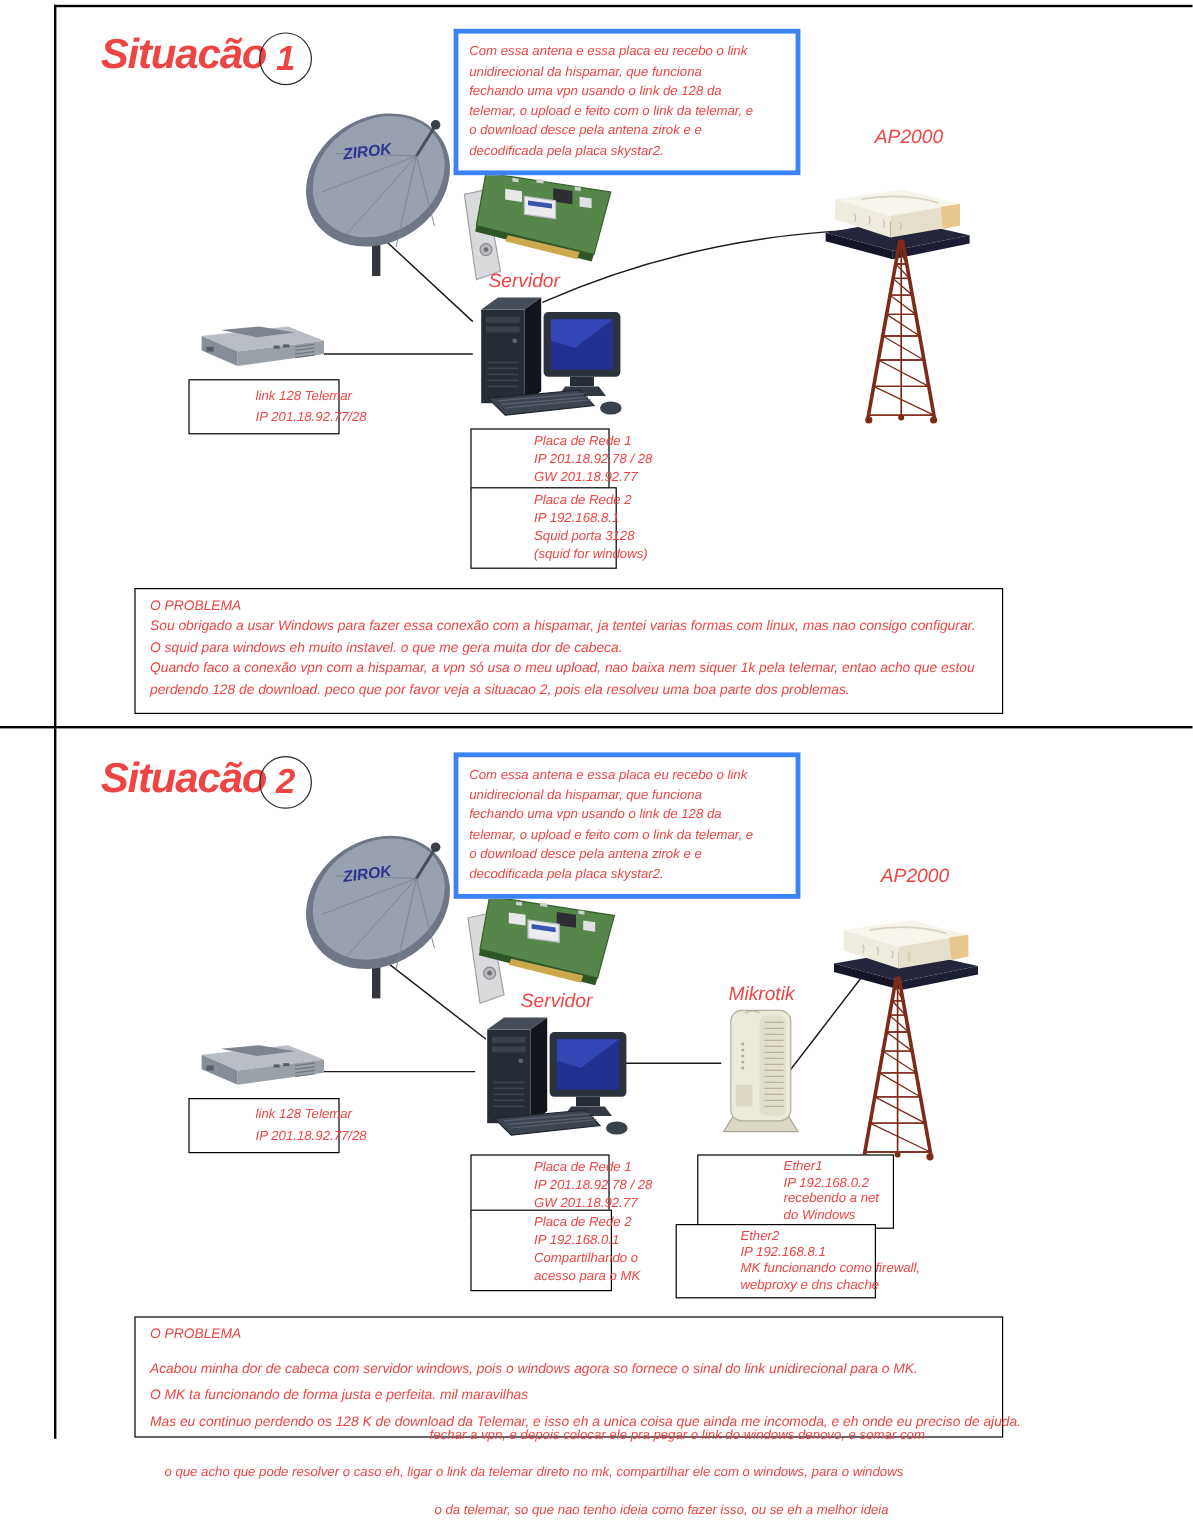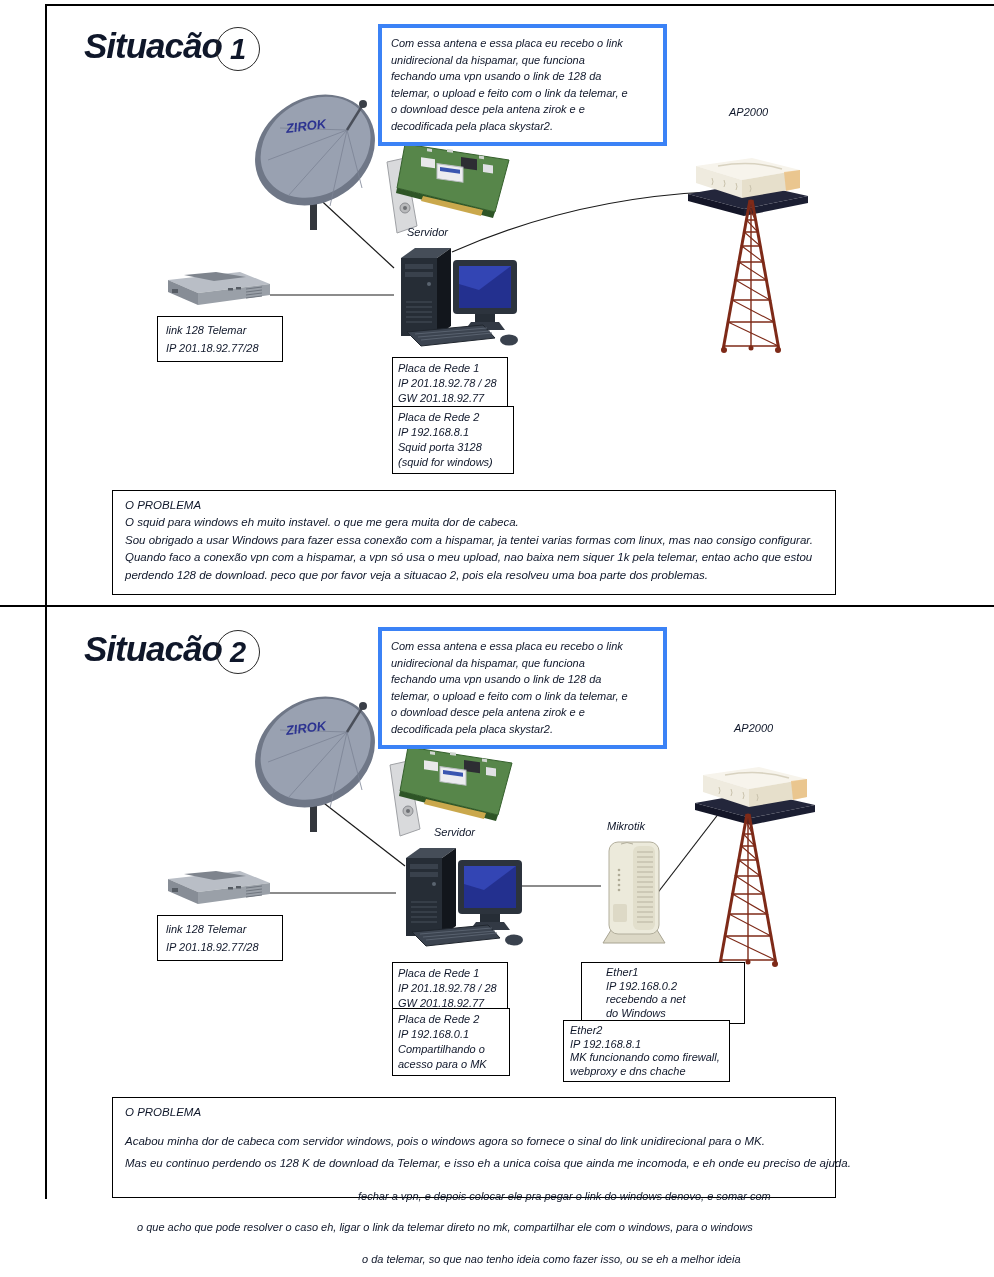--- a/index.html
+++ b/index.html
@@ -1,30 +1,30 @@
 <!DOCTYPE html>
 <html><head>
 <meta charset="utf-8">
 <style>
   html,body{margin:0;padding:0;background:#fff;}
   #page{position:relative;width:994px;height:1277px;background:#fff;overflow:hidden;
-        font-family:"Liberation Sans",sans-serif;color:#0f172a;}
+        font-family:"Liberation Sans",sans-serif;color:#ef4444;}
   .abs{position:absolute;}
   .frame{border-top:2px solid #000;border-left:2px solid #000;z-index:0;}
   .frame-noTop{border-left:2px solid #000;z-index:0;}
   .divider{background:#000;z-index:0;}
   .title{font-style:italic;font-weight:bold;font-size:35px;letter-spacing:-1px;z-index:3;}
   .badge{width:42px;height:42px;border:1.5px solid #2a2a2a;border-radius:50%;
          display:flex;align-items:center;justify-content:center;
          font-style:italic;font-weight:bold;font-size:29px;z-index:3;background:transparent;}
   .note{border:4px solid #3b82f6;background:#fff;padding:7px 9px;font-style:italic;
         font-size:11px;line-height:16.5px;z-index:3;}
-  .lbl{font-style:italic;font-size:11px;z-index:3;white-space:nowrap;}
+  .lbl{font-style:italic;font-size:16px;z-index:3;white-space:nowrap;}
   .infobox{border:1px solid #000;background:#fff;font-style:italic;font-size:11px;z-index:3;}
-  .infobox div{white-space:nowrap;}
+  .infobox div{white-space:nowrap;margin-left:47px;}
   .telemar{padding:4px 8px;line-height:18px;}
   .nic{padding:3px 5px;line-height:15px;}
   .eth{padding:3px 6px;line-height:13.5px;}
   .problem{border:1px solid #000;background:#fff;padding:8px 12px;font-style:italic;
            font-size:11.5px;z-index:3;}
   .problem .ptitle{margin-bottom:3px;white-space:nowrap;}
   .problem .pline{white-space:nowrap;}
   .p1 .pline{line-height:17.5px;}
   .p2 .ptitle{margin-bottom:12px;}
   .p2 .pline{line-height:22px;}
@@ -194,22 +194,22 @@
 
   <div class="abs infobox nic" style="left:392px;top:406px;width:110px;">
     <div>Placa de Rede 2</div>
     <div>IP 192.168.8.1</div>
     <div>Squid porta 3128</div>
     <div>(squid for windows)</div>
   </div>
 
   <div class="abs problem p1" style="left:112px;top:490px;width:698px;height:87px;">
     <div class="ptitle">O PROBLEMA</div>
+    <div class="pline">Sou obrigado a usar Windows para fazer essa conexão com a hispamar, ja tentei varias formas com linux, mas nao consigo configurar.</div>
     <div class="pline">O squid para windows eh muito instavel. o que me gera muita dor de cabeca.</div>
-    <div class="pline">Sou obrigado a usar Windows para fazer essa conexão com a hispamar, ja tentei varias formas com linux, mas nao consigo configurar.</div>
     <div class="pline">Quando faco a conexão vpn com a hispamar, a vpn só usa o meu upload, nao baixa nem siquer 1k pela telemar, entao acho  que estou</div>
     <div class="pline">perdendo 128 de download. peco que por favor veja a situacao 2, pois ela resolveu uma boa parte dos problemas.</div>
   </div>
 
   <div class="abs title" style="left:84px;top:629px;">Situacão</div>
   <div class="abs badge" style="left:216px;top:630px;">2</div>
 
   <div class="abs note" style="left:378px;top:627px;width:263px;height:100px;">
     <div>Com essa antena e essa placa eu recebo o link</div>
     <div>unidirecional da hispamar, que funciona</div>
@@ -384,20 +384,21 @@
   <div class="abs infobox eth" style="left:563px;top:1020px;width:153px;">
     <div>Ether2</div>
     <div>IP 192.168.8.1</div>
     <div>MK funcionando como firewall,</div>
     <div>webproxy e dns chache</div>
   </div>
 
   <div class="abs problem p2" style="left:112px;top:1097px;width:698px;height:83px;">
     <div class="ptitle">O PROBLEMA</div>
     <div class="pline">Acabou minha dor de cabeca com servidor windows, pois o windows agora so fornece o sinal do link unidirecional para o MK.</div>
+    <div class="pline">O MK ta funcionando de forma justa e perfeita. mil maravilhas</div>
     <div class="pline">Mas eu continuo perdendo os 128 K de download da Telemar, e isso eh a unica coisa que ainda me incomoda, e eh onde eu preciso de ajuda.</div>
   </div>
 
   <div class="abs footline" style="left:137px;top:1221px;">o que acho que pode resolver o caso eh, ligar o link da telemar direto no mk, compartilhar ele com o windows, para o windows</div>
   <div class="abs footline" style="left:358px;top:1190px;">fechar a vpn, e depois colocar ele pra pegar o link do windows denovo, e somar com</div>
   <div class="abs footline" style="left:362px;top:1253px;">o da telemar, so que nao tenho ideia como fazer isso, ou se eh a melhor ideia</div>
 
 </div>
 
 </body></html>

